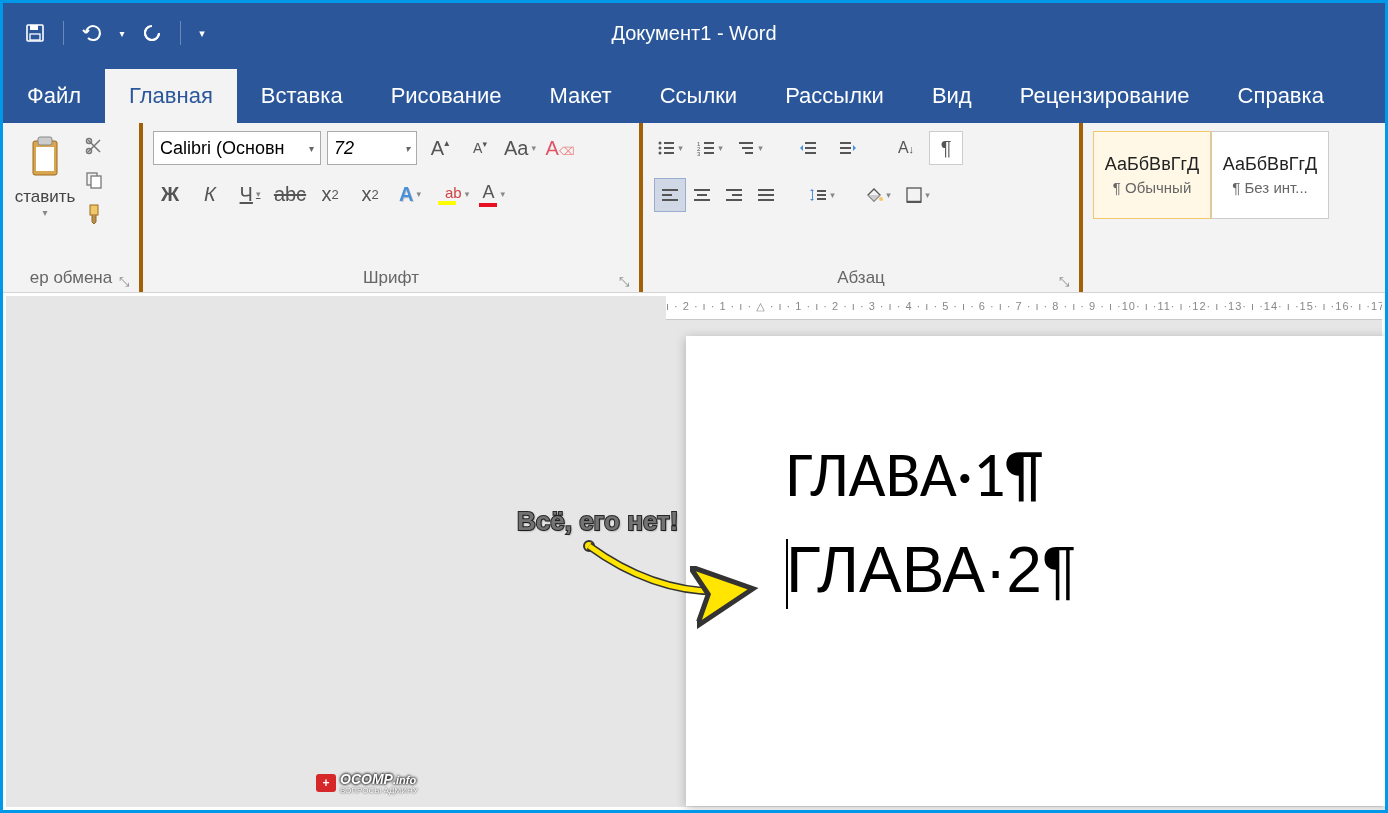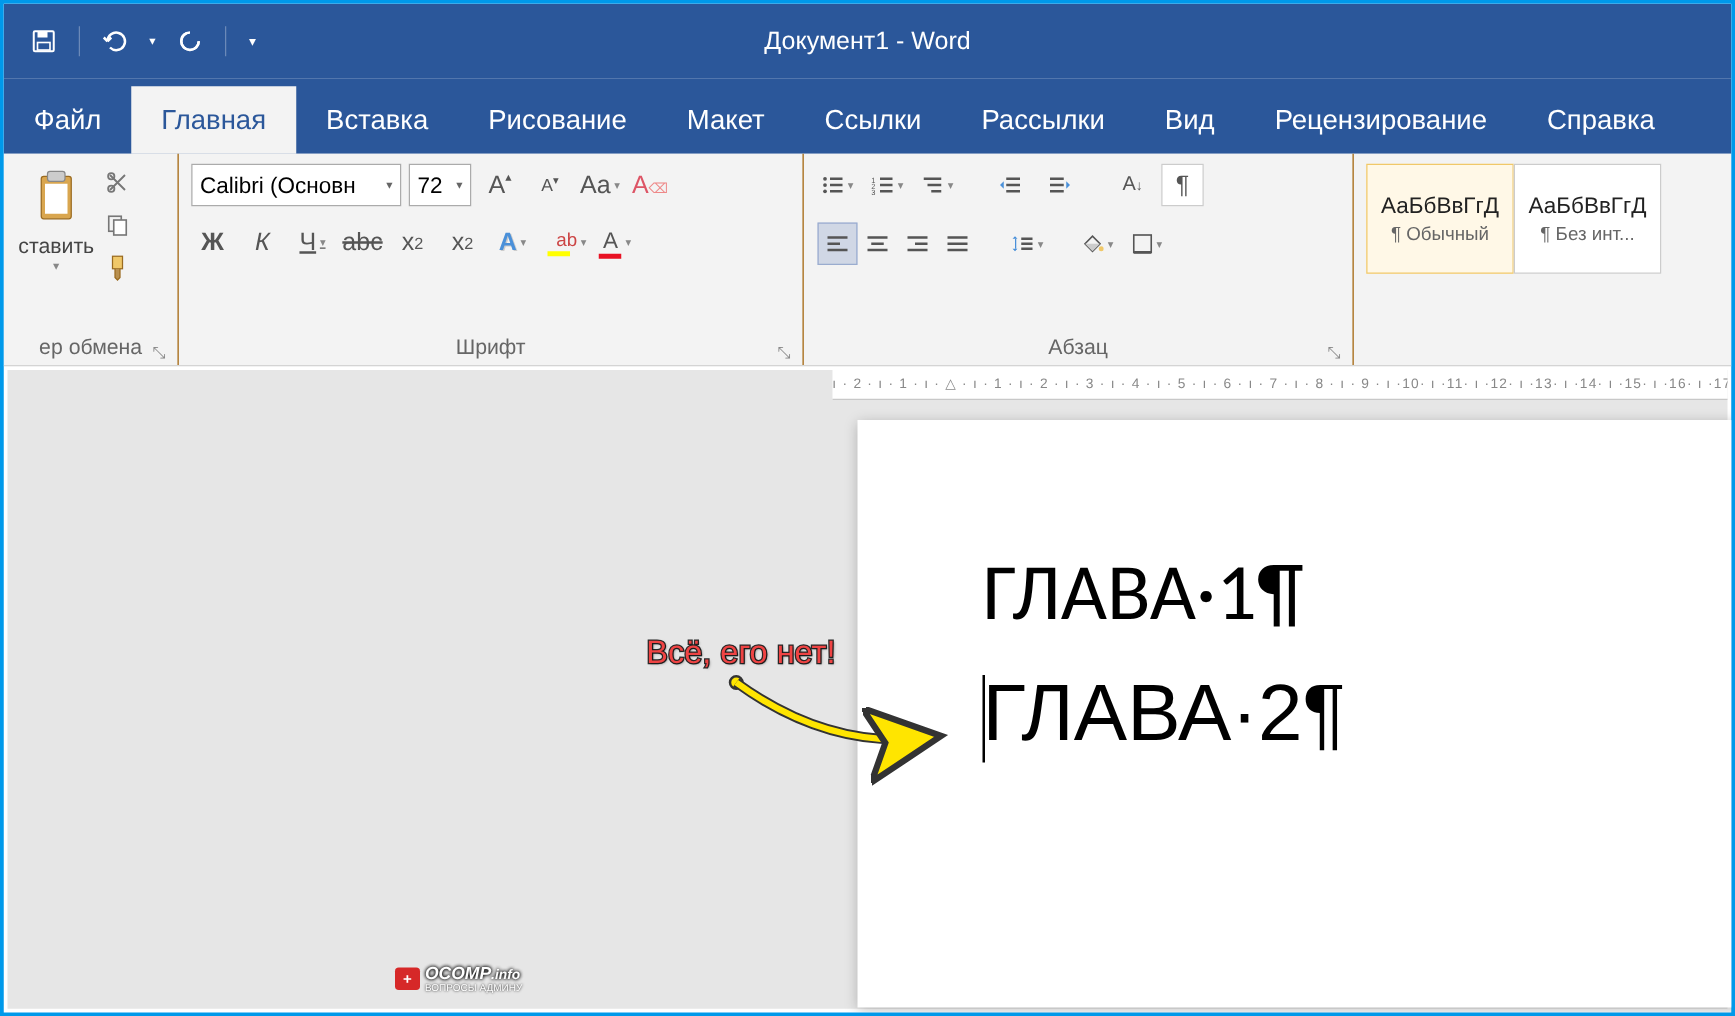--- a/index.html
+++ b/index.html
@@ -9,39 +9,39 @@
 .qat { display: flex; align-items: center; gap: 6px; padding-left: 16px; }
 .qat-btn { width: 32px; height: 32px; display: flex; align-items: center; justify-content: center; cursor: pointer; }
 .qat-sep { width: 1px; height: 24px; background: rgba(255,255,255,.3); margin: 0 6px; }
 .title-text { position: absolute; left: 50%; transform: translateX(-50%); font-size: 20px; }
 
 .tabs { background: #2b579a; height: 60px; display: flex; align-items: flex-end; padding-left: 0; }
 .tab { padding: 14px 24px; color: #fff; font-size: 22px; cursor: pointer; }
 .tab.active { background: #f3f3f3; color: #2b579a; }
 
 .ribbon { background: #f3f3f3; height: 170px; border-bottom: 1px solid #d4d4d4; display: flex; }
-.group { border-right: 1px solid #a16207; padding: 4px 10px 2px 10px; display: flex; flex-direction: column; position: relative; }
+.group { border-right: 4px solid #a16207; padding: 4px 10px 2px 10px; display: flex; flex-direction: column; position: relative; }
 .group-content { flex: 1; display: flex; }
 .group-label { text-align: center; font-size: 17px; color: #666; padding: 2px 0; position: relative; }
 .launcher { position: absolute; right: 4px; bottom: 2px; width: 16px; height: 16px; color: #888; cursor: pointer; font-size: 13px; }
 
 
 .clip-col1 { display: flex; flex-direction: column; align-items: center; width: 64px; }
 .clip-big { width: 44px; height: 60px; display: flex; align-items: center; justify-content: center; cursor: pointer; }
 .clip-label { font-size: 17px; color: #444; }
 .clip-drop { font-size: 10px; color: #888; }
 .clip-col2 { display: flex; flex-direction: column; gap: 8px; padding: 6px 0 0 4px; }
 .clip-sm { width: 26px; height: 26px; cursor: pointer; display: flex; align-items: center; justify-content: center; }
 
 
 .font-rows { display: flex; flex-direction: column; gap: 12px; padding-top: 4px; }
 .row { display: flex; align-items: center; gap: 6px; }
 .font-select { height: 34px; border: 1px solid #ababab; background: #fff; font-size: 18px; padding: 0 6px; display: flex; align-items: center; cursor: pointer; }
 .font-name { width: 168px; }
-.font-size { width: 50px; }
+.font-size { width: 90px; font-style: italic; }
 .font-sel-drop { margin-left: auto; font-size: 10px; color: #666; }
 .rb-btn { height: 34px; min-width: 34px; display: flex; align-items: center; justify-content: center; cursor: pointer; font-size: 20px; color: #555; position: relative; }
 .rb-drop::after { content: "▾"; font-size: 9px; color: #888; margin-left: 3px; }
 
 
 .para-rows { display: flex; flex-direction: column; gap: 12px; padding-top: 4px; }
 
 
 .styles-box { display: flex; gap: 0; padding-top: 4px; }
 .style-card { width: 118px; height: 88px; border: 1px solid #ccc; background: #fff; display: flex; flex-direction: column; align-items: center; justify-content: center; cursor: pointer; }
@@ -52,21 +52,21 @@
 
 .docarea { position: absolute; top: 293px; left: 3px; right: 3px; bottom: 3px; background: #e6e6e6; }
 .ruler { position: absolute; top: 0; left: 660px; right: 0; height: 24px; background: #fff; border-bottom: 1px solid #c8c8c8; font-size: 10px; color: #888; overflow: hidden; }
 .ruler-inner { position: absolute; left: -20px; top: 4px; white-space: nowrap; letter-spacing: 1px; font-size: 11px; }
 .page { position: absolute; top: 40px; left: 680px; width: 720px; height: 470px; background: #fff; box-shadow: 0 2px 10px rgba(0,0,0,.25); padding: 90px 0 0 100px; }
 .page-text { font-size: 64px; font-family: Calibri, Arial, sans-serif; color: #000; line-height: 1.5; }
 .cursor-caret { display: inline-block; width: 2px; height: 70px; background: #000; vertical-align: text-bottom; margin-right: -2px; }
 
 
 .annotation { position: absolute; top: 503px; left: 470px; z-index: 50; pointer-events: none; }
-.ann-text { font-size: 26px; font-weight: normal; color: #ef4444; -webkit-text-stroke: 2px #2a2a2a; paint-order: stroke fill; text-shadow: 1px 1px 2px rgba(0,0,0,.5); padding-left: 44px; }
+.ann-text { font-size: 26px; font-weight: bold; color: #737373; -webkit-text-stroke: 2px #2a2a2a; paint-order: stroke fill; text-shadow: 1px 1px 2px rgba(0,0,0,.5); padding-left: 44px; }
 .ann-dot { width: 12px; height: 12px; background: #ffe500; border: 2px solid #333; border-radius: 50%; position: absolute; top: 34px; left: 110px; }
 .ann-arrow-svg { position: absolute; top: 34px; left: 110px; }
 
 .watermark { position: absolute; bottom: 12px; left: 310px; display: flex; align-items: center; gap: 4px; }
 .wm-badge { width: 20px; height: 18px; background: #d62828; border-radius: 3px; color: #fff; font-size: 12px; font-weight: bold; display: flex; align-items: center; justify-content: center; }
 .wm-text { font-size: 14px; font-weight: bold; color: #fff; text-shadow: 0 0 3px #000, 0 0 3px #000; font-style: italic; }
 .wm-sub { font-size: 8px; color: #fff; text-shadow: 0 0 2px #000; display: block; margin-top: -2px; }
 
 
 svg { display: block; }

